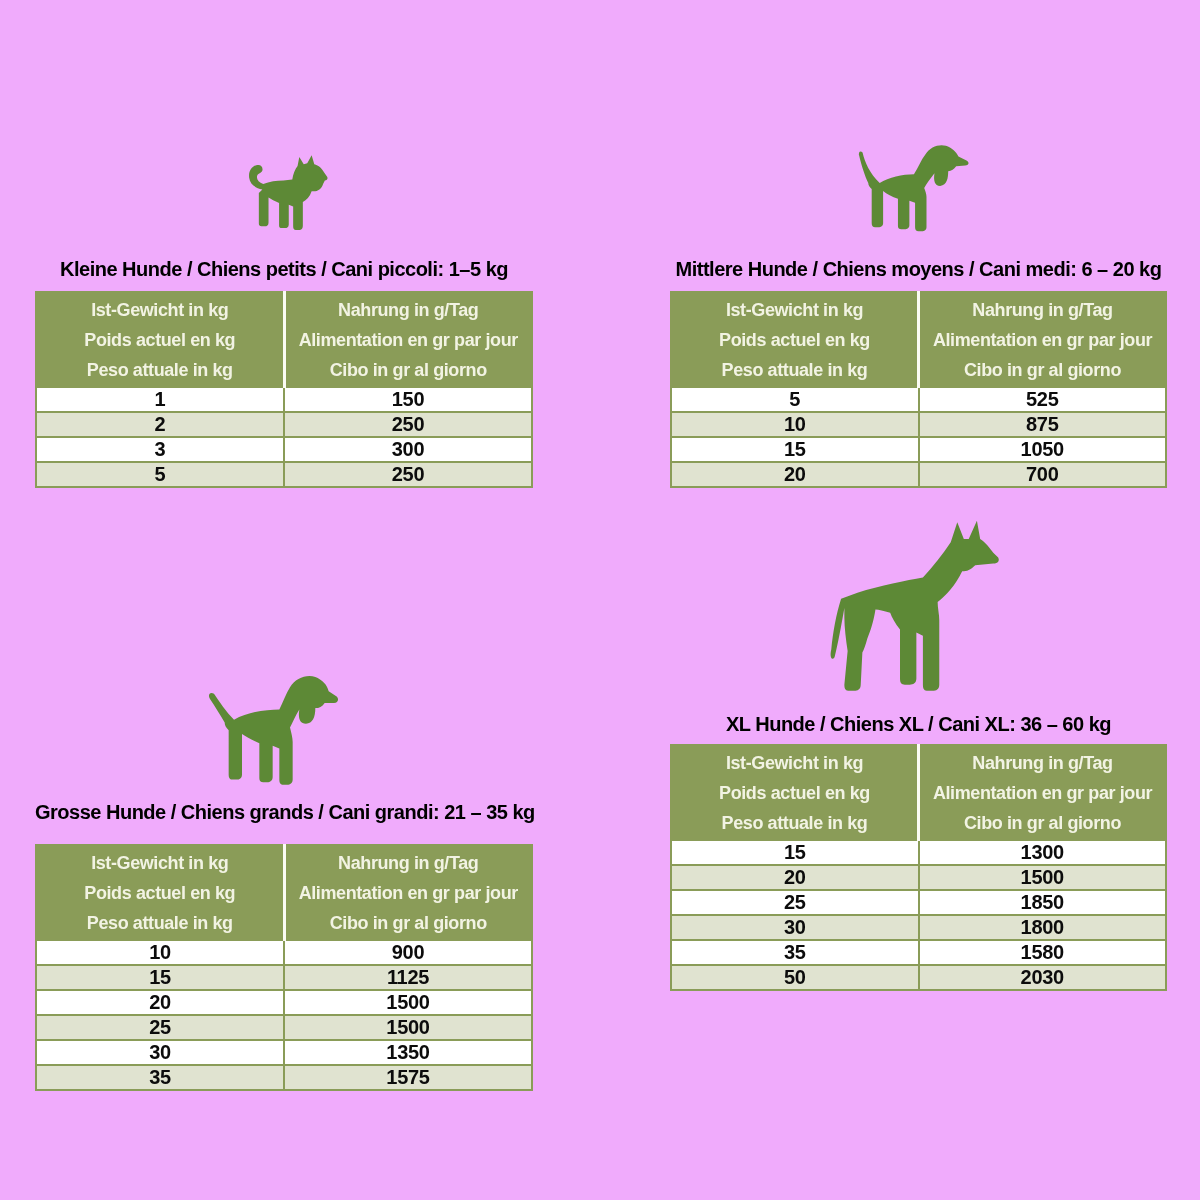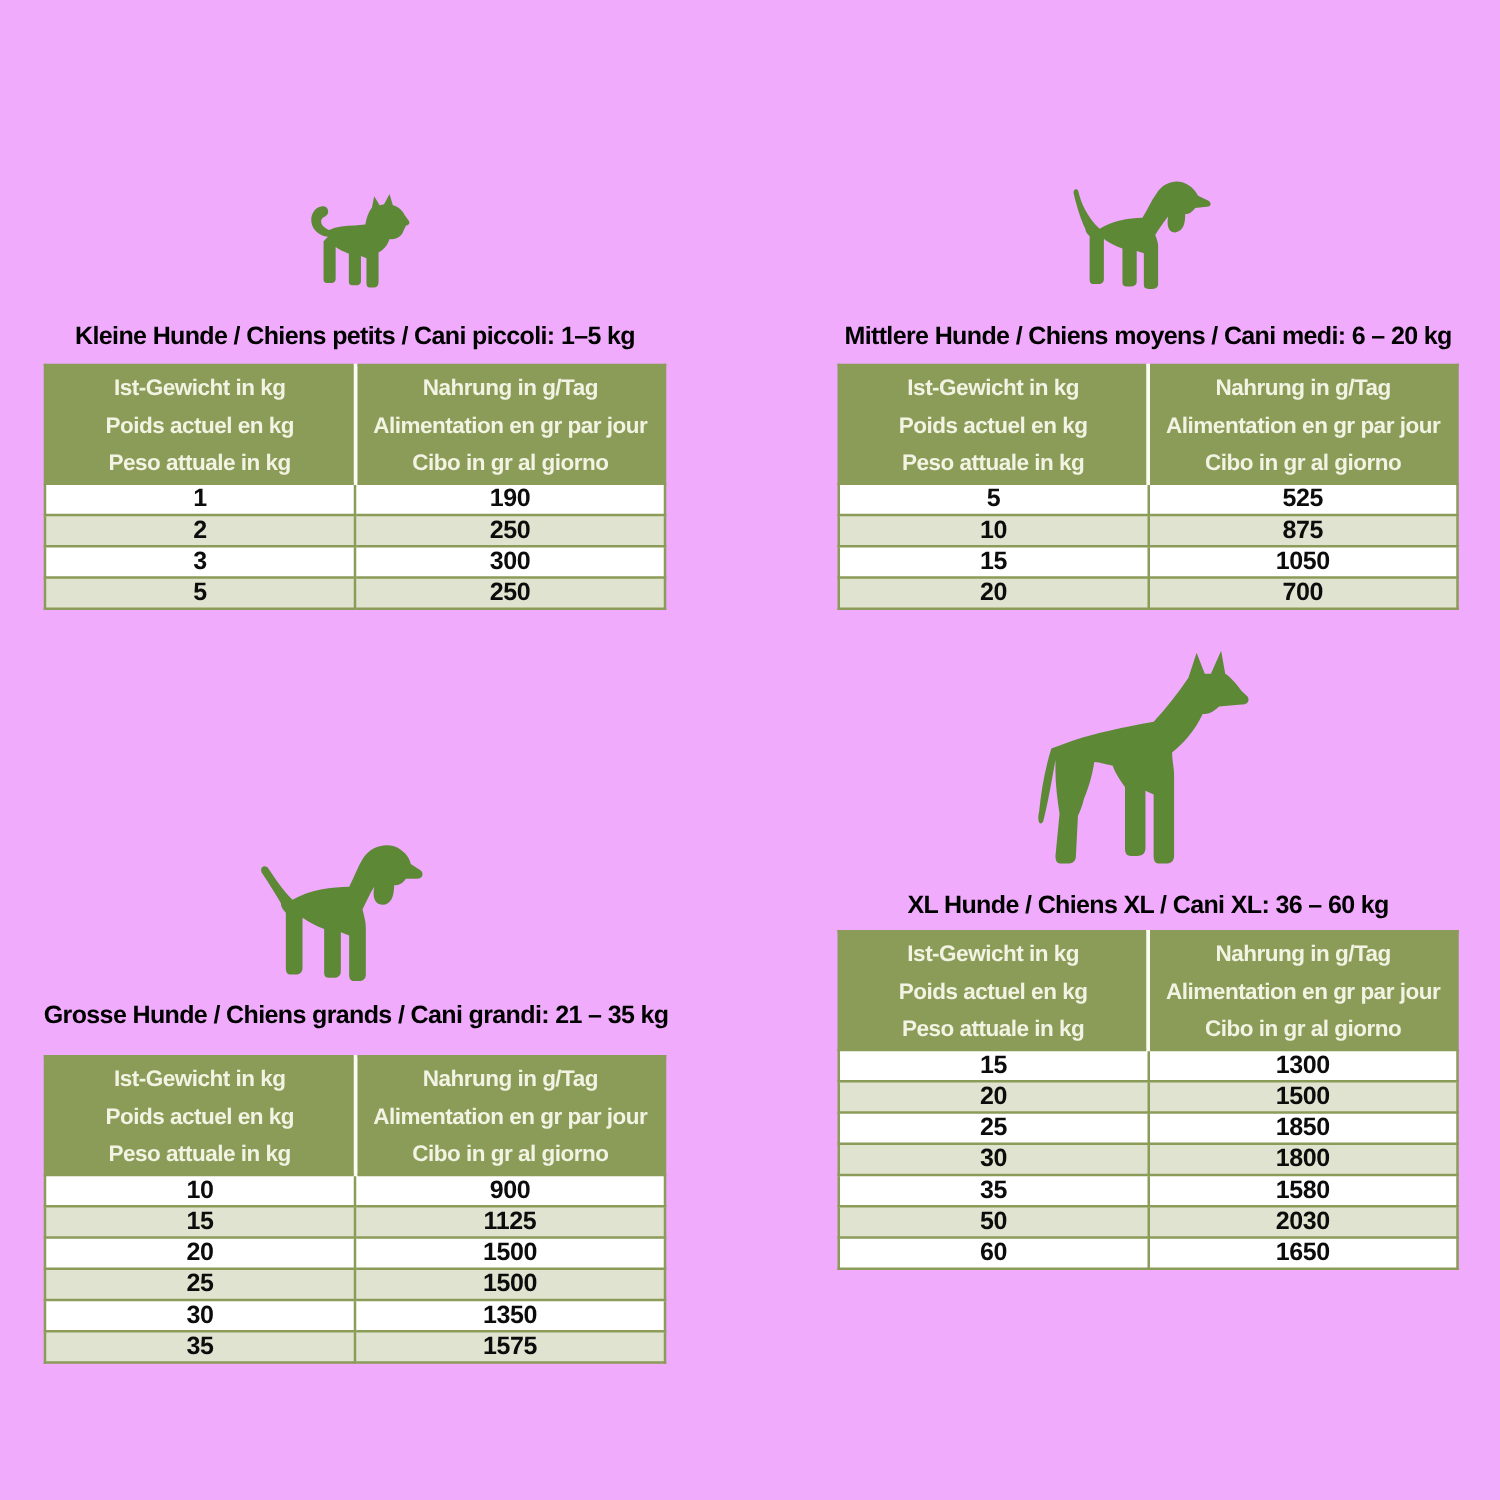--- a/index.html
+++ b/index.html
@@ -61,21 +61,21 @@
           <th>
             <div>Nahrung in g/Tag</div>
             <div>Alimentation en gr par jour</div>
             <div>Cibo in gr al giorno</div>
           </th>
         </tr>
       </thead>
       <tbody>
           <tr>
             <td>1</td>
-            <td>190</td>
+            <td>150</td>
           </tr>
           <tr>
             <td>2</td>
             <td>250</td>
           </tr>
           <tr>
             <td>3</td>
             <td>300</td>
           </tr>
           <tr>
@@ -214,21 +214,17 @@
             <td>1800</td>
           </tr>
           <tr>
             <td>35</td>
             <td>1580</td>
           </tr>
           <tr>
             <td>50</td>
             <td>2030</td>
           </tr>
-          <tr>
-            <td>60</td>
-            <td>1650</td>
-          </tr>
         </tbody>
     </table>
   </section>
 
 </div>
 
 </body></html>

